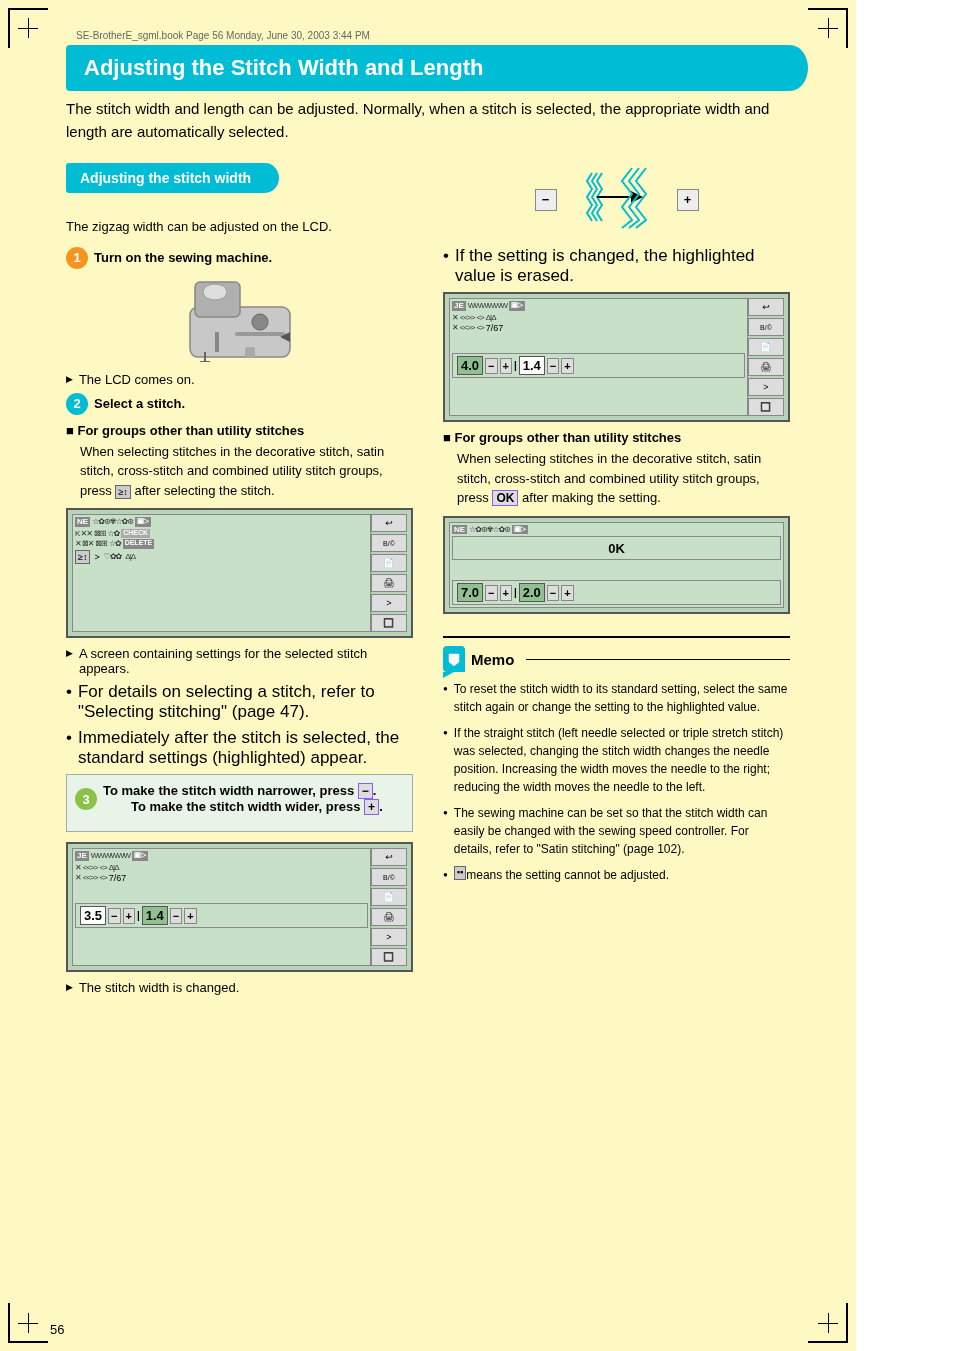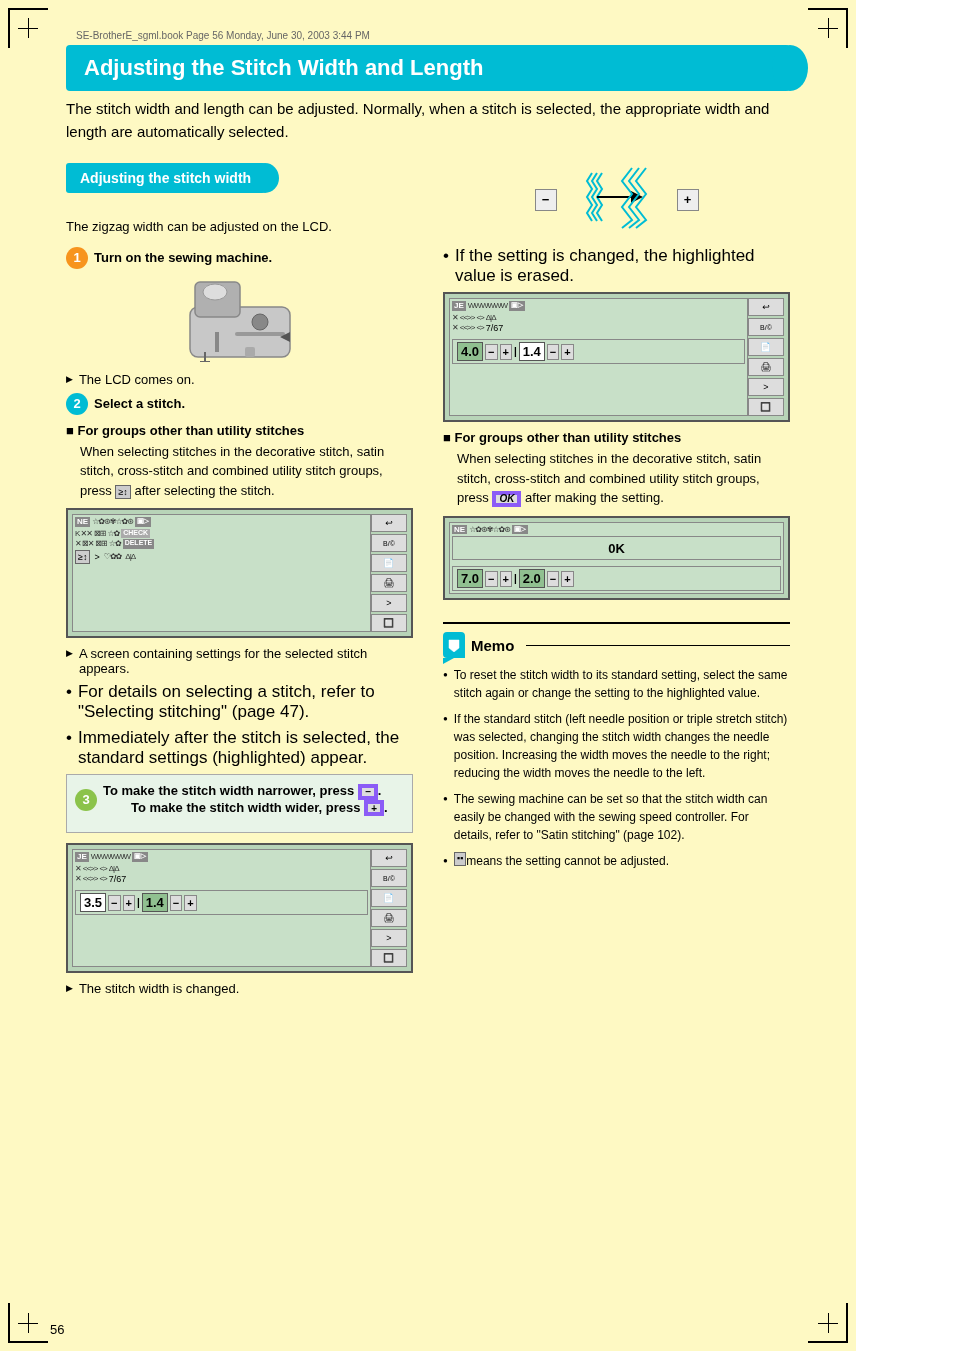--- a/index.html
+++ b/index.html
@@ -238,21 +238,21 @@
       height: 18px;
       display: flex;
       align-items: center;
       justify-content: center;
       font-size: 9px;
     }
     .lcd-bottom {
       display: flex;
       align-items: center;
       background: #c8e0c8;
-      margin-top: 6px;
+      margin-top: 20px;
       padding: 2px 4px;
       font-size: 11px;
       font-weight: bold;
       gap: 2px;
       border: 1px solid #888;
     }
     .lcd-val {
       font-weight: bold;
       font-size: 13px;
       background: #90c090;
@@ -356,27 +356,26 @@
       margin-right: 6px;
       margin-top: 3px;
       flex-shrink: 0;
     }
 
     
     .inline-btn {
       display: inline-flex;
       align-items: center;
       justify-content: center;
-      border: 4px solid #8b5cf6;
+      border: 1px solid #8b5cf6;
       background: #ddd;
-      font-size: 10px;
+      font-size: 12px;
       padding: 0 3px;
       height: 16px;
       font-weight: bold;
-      font-style: italic;
     }
     .inline-img {
       display: inline-flex;
       align-items: center;
       justify-content: center;
       border: 1px solid #666;
       background: #ccc;
       font-size: 9px;
       padding: 0 2px;
       height: 14px;
@@ -692,21 +691,21 @@
             </svg>
           </div>
           <span>Memo</span>
           <div style="flex:1; height:1px; background:#000; margin-left:6px;"></div>
         </div>
 
         <div class="memo-bullet">
           <span>To reset the stitch width to its standard setting, select the same stitch again or change the setting to the highlighted value.</span>
         </div>
         <div class="memo-bullet">
-          <span>If the standard stitch (left needle position or triple stretch stitch) was selected, changing the stitch width changes the needle position. Increasing the width moves the needle to the right; reducing the width moves the needle to the left.</span>
+          <span>If the straight stitch (left needle selected or triple stretch stitch) was selected, changing the stitch width changes the needle position. Increasing the width moves the needle to the right; reducing the width moves the needle to the left.</span>
         </div>
         <div class="memo-bullet">
           <span>The sewing machine can be set so that the stitch width can easily be changed with the sewing speed controller. For details, refer to "Satin stitching" (page 102).</span>
         </div>
         <div class="memo-bullet">
           <span class="inline-img">▪▪</span>
           <span> means the setting cannot be adjusted.</span>
         </div>
       </div>
     </div>

